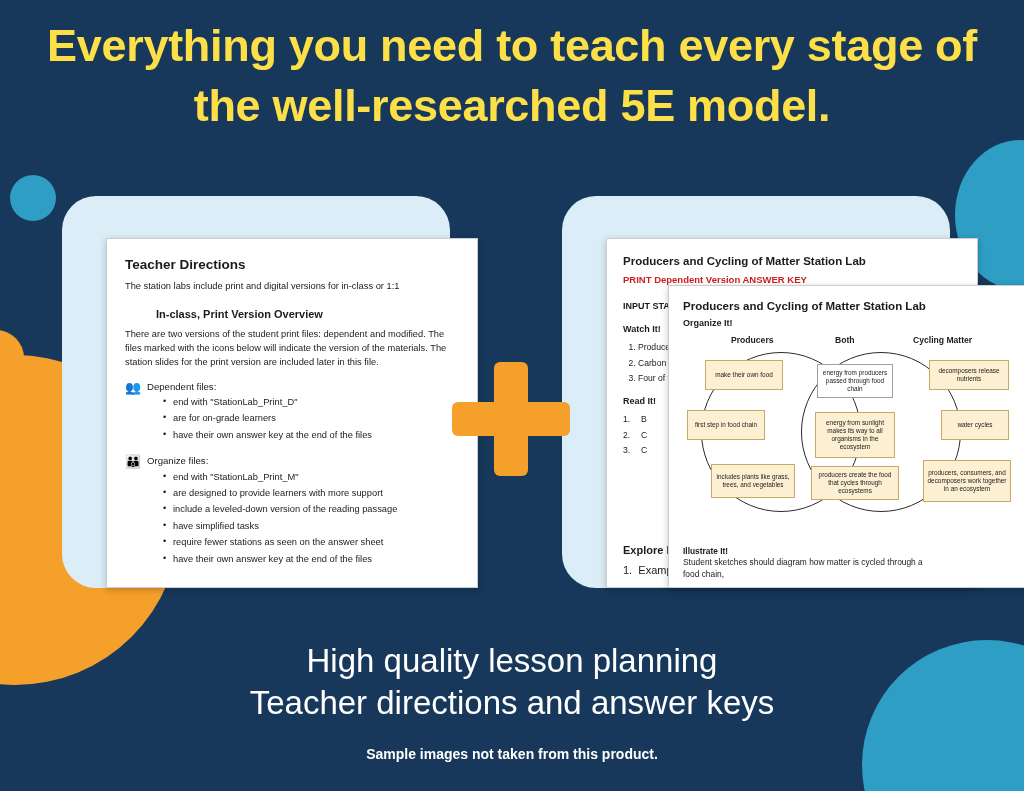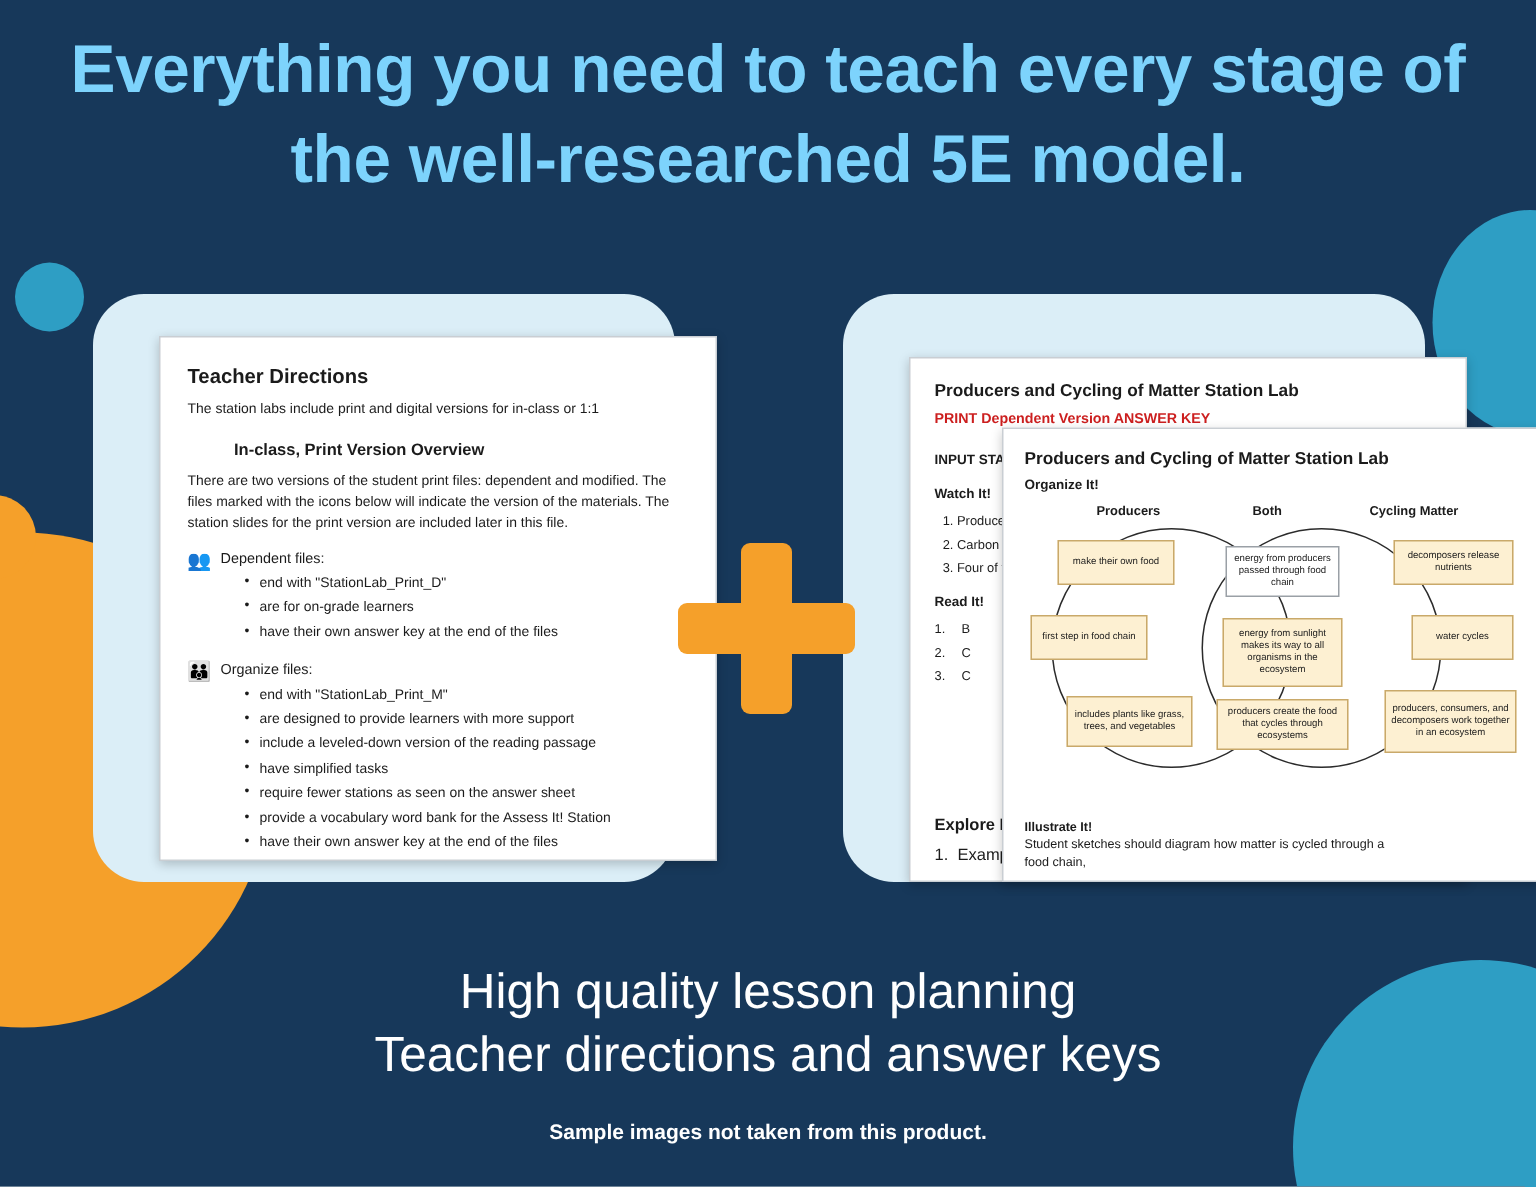--- a/index.html
+++ b/index.html
@@ -48,21 +48,21 @@
     left: 985px; top: 465px;
     width: 34px; height: 34px;
     background: #2e9ec4;
   }
 
   
   .headline {
     position: absolute;
     top: 16px; left: 0; width: 1024px;
     text-align: center;
-    color: #7dd3fc;
+    color: #fde047;
     font-size: 45px;
     font-weight: bold;
     line-height: 1.33;
     letter-spacing: -0.3px;
     padding: 0 30px;
   }
 
   
   .panel {
     position: absolute;
@@ -89,21 +89,21 @@
   
   .doc {
     position: absolute;
     background: #ffffff;
     border: 1px solid #c9ced3;
     box-shadow: 0 2px 7px rgba(0,0,0,0.22);
     overflow: hidden;
     color: #1b1b1b;
   }
   .doc-left {
-    left: 106px; top: 224px;
+    left: 106px; top: 238px;
     width: 372px; height: 350px;
     padding: 16px 18px;
     font-size: 9.3px;
     line-height: 1.5;
   }
   .doc-left h2 {
     margin: 0 0 5px 0;
     font-size: 13.5px;
     font-weight: bold;
   }
@@ -312,21 +312,20 @@
     <div class="grp">
       <div class="gicon">👪</div>
       <div class="gbody">
         <div class="gtitle">Organize files:</div>
         <ul class="bullets">
           <li>end with "StationLab_Print_M"</li>
           <li>are designed to provide learners with more support</li>
           <li>include a leveled-down version of the reading passage</li>
           <li>have simplified tasks</li>
           <li>require fewer stations as seen on the answer sheet</li>
-          <li>provide a vocabulary word bank for the Assess It! Station</li>
           <li>have their own answer key at the end of the files</li>
         </ul>
       </div>
     </div>
 
   </div>
 
   <div class="plus-wrap">
     <div class="plus-bar plus-h"></div>
     <div class="plus-bar plus-v"></div>

